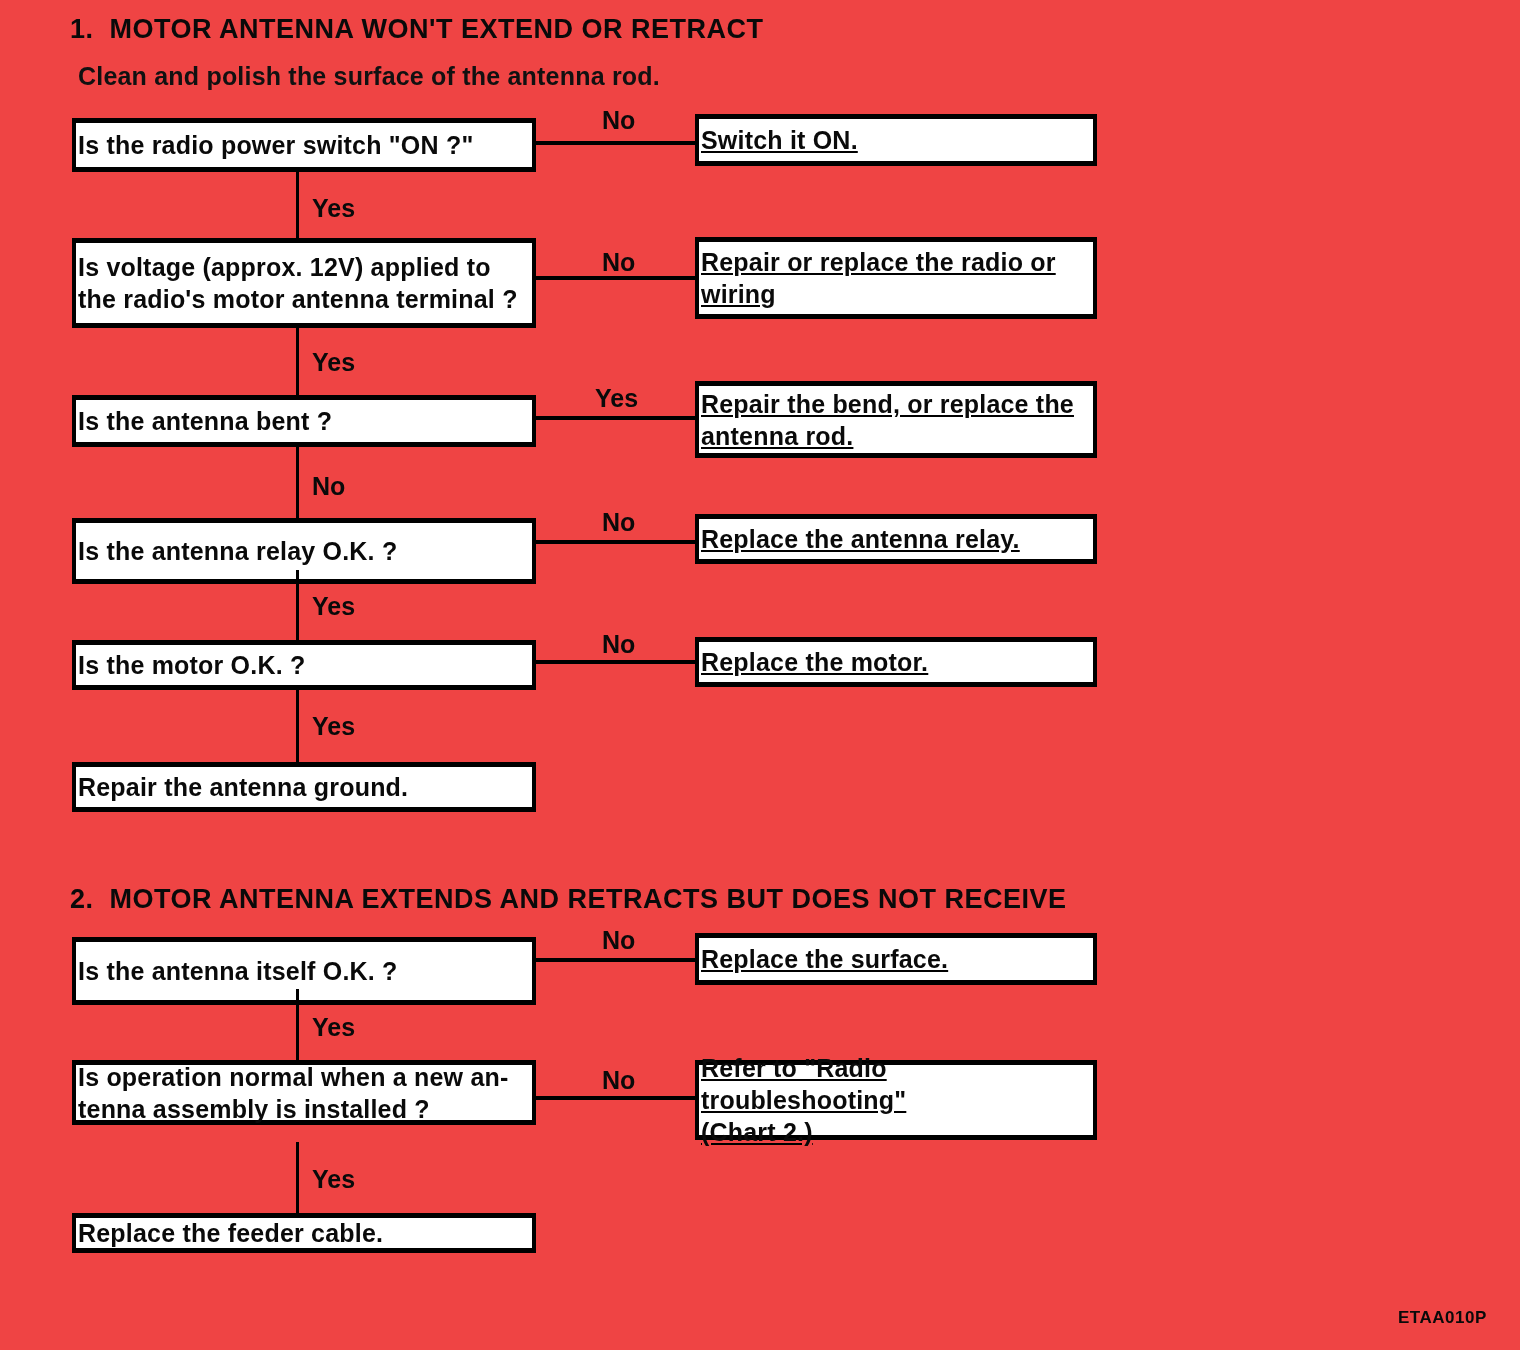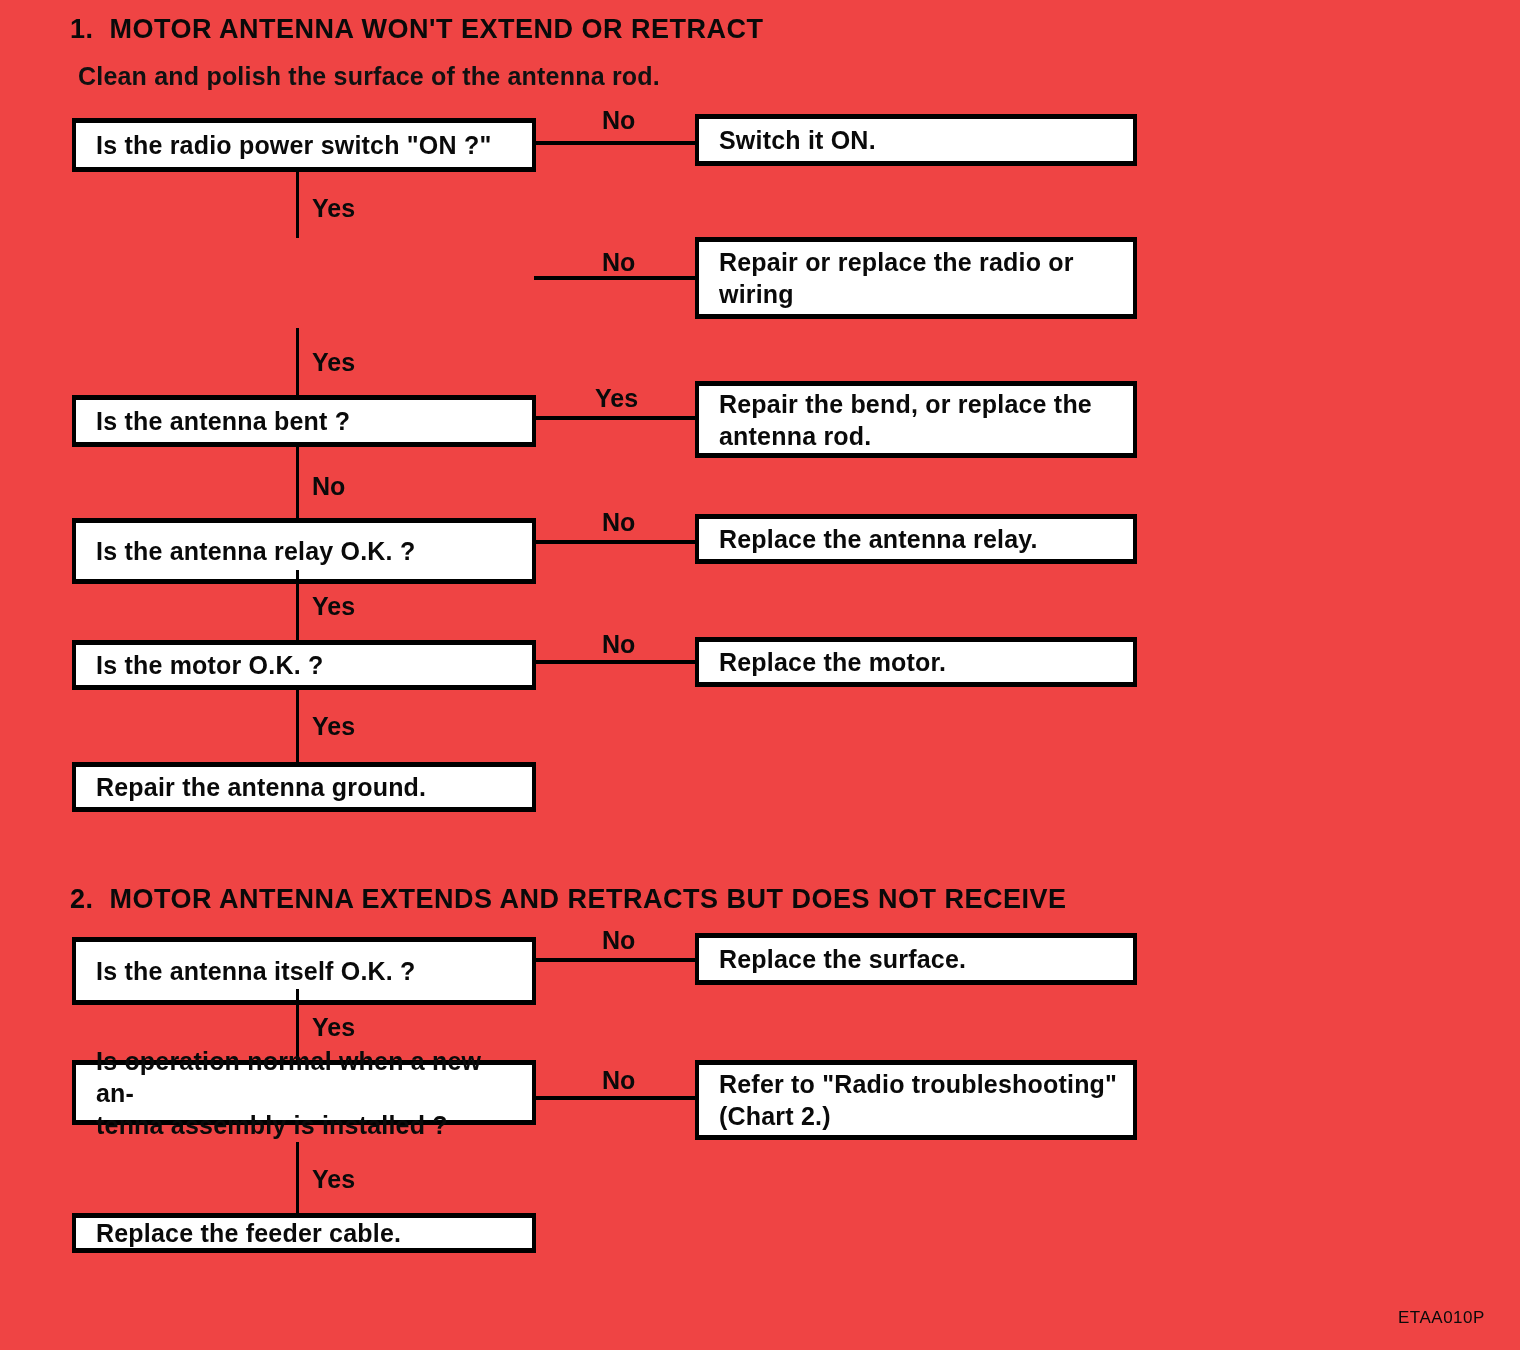--- a/index.html
+++ b/index.html
@@ -37,24 +37,24 @@
     position: absolute;
     border: 4px solid #000000;
     border-top-width: 5px;
     border-bottom-width: 5px;
     background: #ffffff;
     display: flex;
     align-items: center;
     box-sizing: border-box;
   }
   .qbox { left: 72px;  width: 464px; }
-  .abox { left: 695px; width: 442px; }
+  .abox { left: 695px; width: 402px; text-decoration: underline; }
   .boxtext {
     display: block;
-    padding-left: 20px;
+    padding-left: 2px;
     padding-right: 8px;
     font-size: 25px;
     font-weight: bold;
     letter-spacing: 0.2px;
     line-height: 32px;
     white-space: pre-line;
     color: #0a0a0a;
   }
   .hline {
     position: absolute;
@@ -80,21 +80,21 @@
     left: 312px;
     font-size: 25px;
     font-weight: bold;
     color: #0a0a0a;
   }
   .footer-code {
     position: absolute;
     left: 1398px;
     top: 1308px;
     font-size: 17px;
-    font-weight: normal;
+    font-weight: bold;
     letter-spacing: 0.5px;
     color: #0a0a0a;
   }
 </style>
 </head>
 <body>
 
 <div id="page">
 
   <div class="sec-title" style="top:14px">1.  MOTOR ANTENNA WON'T EXTEND OR RETRACT</div>
@@ -104,20 +104,24 @@
     <span class="boxtext">Is the radio power switch "ON ?"</span>
   </div>
   <div class="hline" style="top:141px"></div>
   <div class="branch-lbl" style="left:602px;top:106px">No</div>
   <div class="abox" style="top:114px;height:52px">
     <span class="boxtext">Switch it ON.</span>
   </div>
   <div class="vline" style="top:172px;height:66px"></div>
   <div class="down-lbl" style="top:194px">Yes</div>
 
+  <div class="qbox" style="top:238px;height:90px">
+    <span class="boxtext">Is voltage (approx. 12V) applied to
+the radio's motor antenna terminal ?</span>
+  </div>
   <div class="hline" style="top:276px"></div>
   <div class="branch-lbl" style="left:602px;top:248px">No</div>
   <div class="abox" style="top:237px;height:82px">
     <span class="boxtext">Repair or replace the radio or
 wiring</span>
   </div>
   <div class="vline" style="top:328px;height:67px"></div>
   <div class="down-lbl" style="top:348px">Yes</div>
 
   <div class="qbox" style="top:395px;height:52px">

